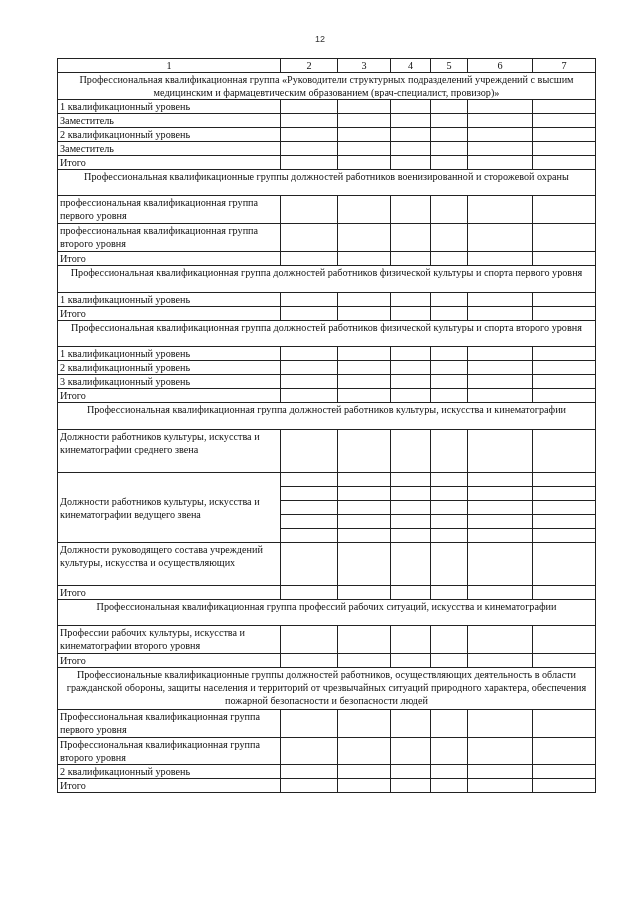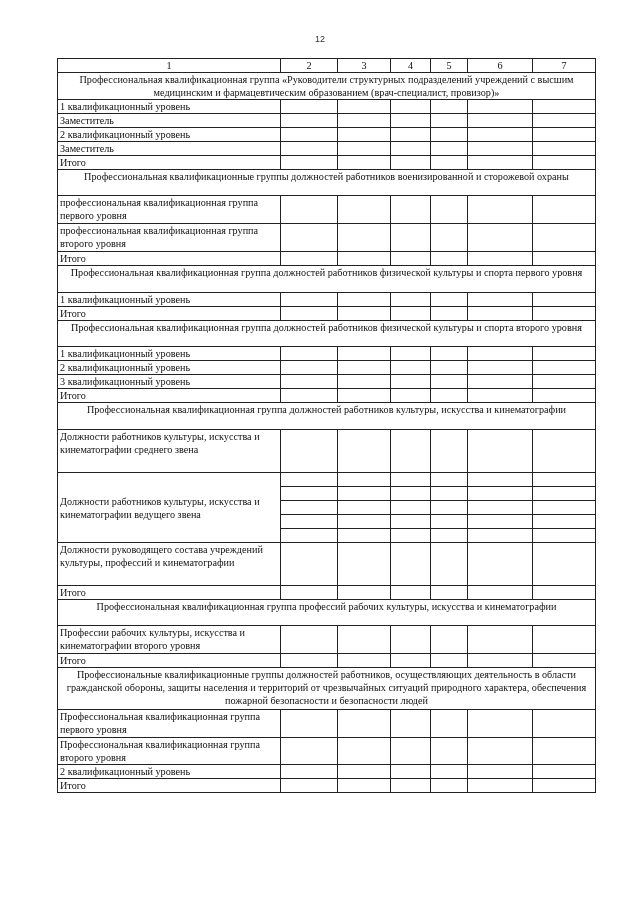--- a/index.html
+++ b/index.html
@@ -230,39 +230,39 @@
       </tr>
       <tr>
         <td class="cell" style="height: 13px;"></td>
         <td class="cell" style="height: 13px;"></td>
         <td class="cell" style="height: 13px;"></td>
         <td class="cell" style="height: 13px;"></td>
         <td class="cell" style="height: 13px;"></td>
         <td class="cell" style="height: 13px;"></td>
       </tr>
       <tr>
-        <td class="label" rowspan="1">Должности руководящего состава учреждений культуры, профессий и кинематографии</td>
-        <td class="cell" style="height: 42px;"></td>
-        <td class="cell" style="height: 42px;"></td>
-        <td class="cell" style="height: 42px;"></td>
-        <td class="cell" style="height: 42px;"></td>
-        <td class="cell" style="height: 42px;"></td>
-        <td class="cell" style="height: 42px;"></td>
-      </tr>
-      <tr>
-        <td class="label single" rowspan="1">Итого</td>
-        <td class="cell" style="height: 11px;"></td>
-        <td class="cell" style="height: 11px;"></td>
-        <td class="cell" style="height: 11px;"></td>
-        <td class="cell" style="height: 11px;"></td>
-        <td class="cell" style="height: 11px;"></td>
-        <td class="cell" style="height: 11px;"></td>
-      </tr>
-      <tr>
-        <td class="section" colspan="7" style="height: 25px;">Профессиональная квалификационная группа профессий рабочих культуры, искусства и кинематографии</td>
+        <td class="label" rowspan="1">Должности руководящего состава учреждений культуры, искусства и осуществляющих</td>
+        <td class="cell" style="height: 42px;"></td>
+        <td class="cell" style="height: 42px;"></td>
+        <td class="cell" style="height: 42px;"></td>
+        <td class="cell" style="height: 42px;"></td>
+        <td class="cell" style="height: 42px;"></td>
+        <td class="cell" style="height: 42px;"></td>
+      </tr>
+      <tr>
+        <td class="label single" rowspan="1">Итого</td>
+        <td class="cell" style="height: 11px;"></td>
+        <td class="cell" style="height: 11px;"></td>
+        <td class="cell" style="height: 11px;"></td>
+        <td class="cell" style="height: 11px;"></td>
+        <td class="cell" style="height: 11px;"></td>
+        <td class="cell" style="height: 11px;"></td>
+      </tr>
+      <tr>
+        <td class="section" colspan="7" style="height: 25px;">Профессиональная квалификационная группа профессий рабочих ситуаций, искусства и кинематографии</td>
       </tr>
       <tr>
         <td class="label" rowspan="1">Профессии рабочих культуры, искусства и кинематографии второго уровня</td>
         <td class="cell" style="height: 27px;"></td>
         <td class="cell" style="height: 27px;"></td>
         <td class="cell" style="height: 27px;"></td>
         <td class="cell" style="height: 27px;"></td>
         <td class="cell" style="height: 27px;"></td>
         <td class="cell" style="height: 27px;"></td>
       </tr>

